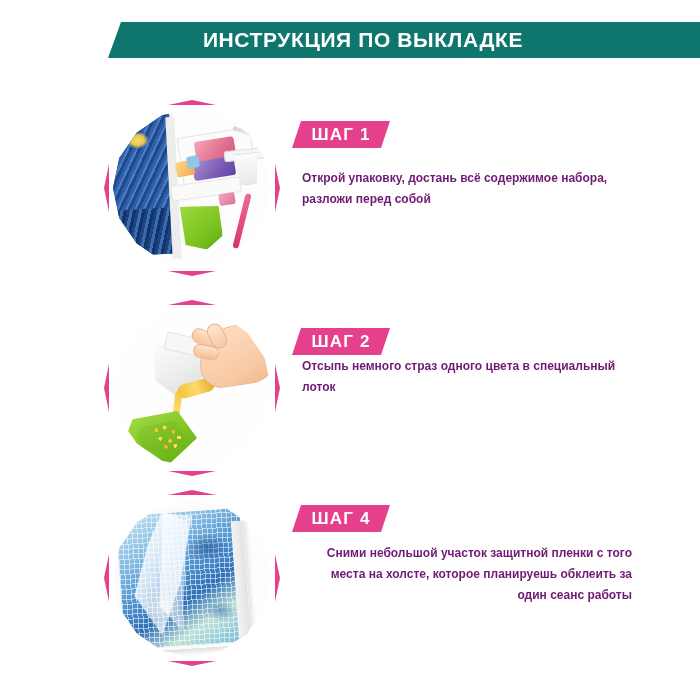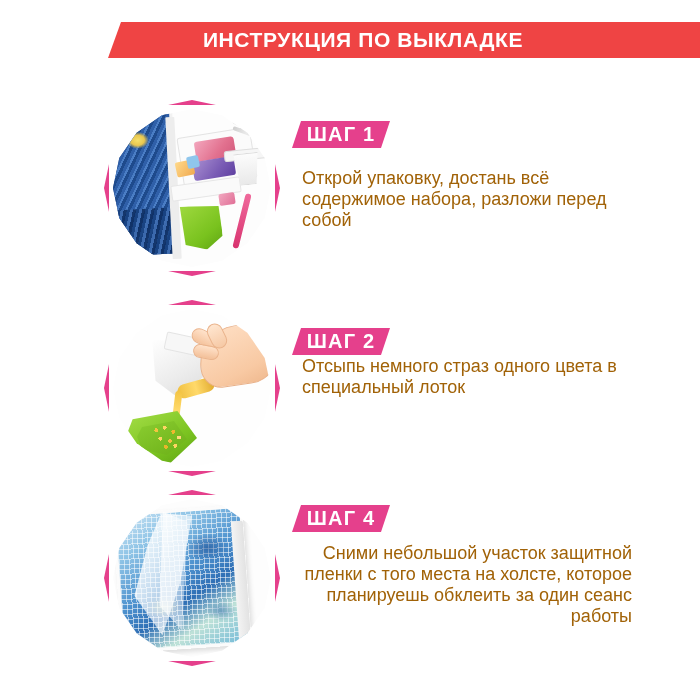--- a/index.html
+++ b/index.html
@@ -15,21 +15,21 @@
     position: relative;
   }
 
   
   .header-banner {
     position: absolute;
     left: 108px;
     top: 22px;
     width: 592px;
     height: 36px;
-    background: #ef4444;
+    background: #0f766e;
     clip-path: polygon(13px 0, 100% 0, 100% 100%, 0 100%);
     display: flex;
     align-items: center;
     justify-content: center;
   }
   .header-title {
     color: #ffffff;
     font-size: 21px;
     font-weight: bold;
     letter-spacing: 0.6px;
@@ -88,34 +88,34 @@
     clip-path: polygon(9px 0, 100% 0, calc(100% - 9px) 100%, 0 100%);
     display: flex;
     align-items: center;
     justify-content: center;
   }
   #badge-1 { top: 21px; }
   #badge-2 { top: 28px; text-align: center; }
   #badge-3 { top: 15px; }
   .badge-label {
     color: #ffffff;
-    font-size: 20px;
+    font-size: 17px;
     font-weight: bold;
     letter-spacing: 1.2px;
     white-space: nowrap;
   }
 
   
   .step-text {
     position: absolute;
     left: 302px;
     width: 330px;
-    color: #a16207;
-    font-size: 18px;
-    font-weight: normal;
+    color: #701a75;
+    font-size: 12px;
+    font-weight: bold;
     line-height: 21px;
   }
   #text-1 { top: 68px; }
   #text-2 { top: 56px; }
   #text-3 { top: 53px; text-align: right; }
 
   
   .ph1 { position: absolute; inset: 0; background: #fdfdfd; }
   .ph1-canvas {
     position: absolute; left: -6px; top: 6px;

